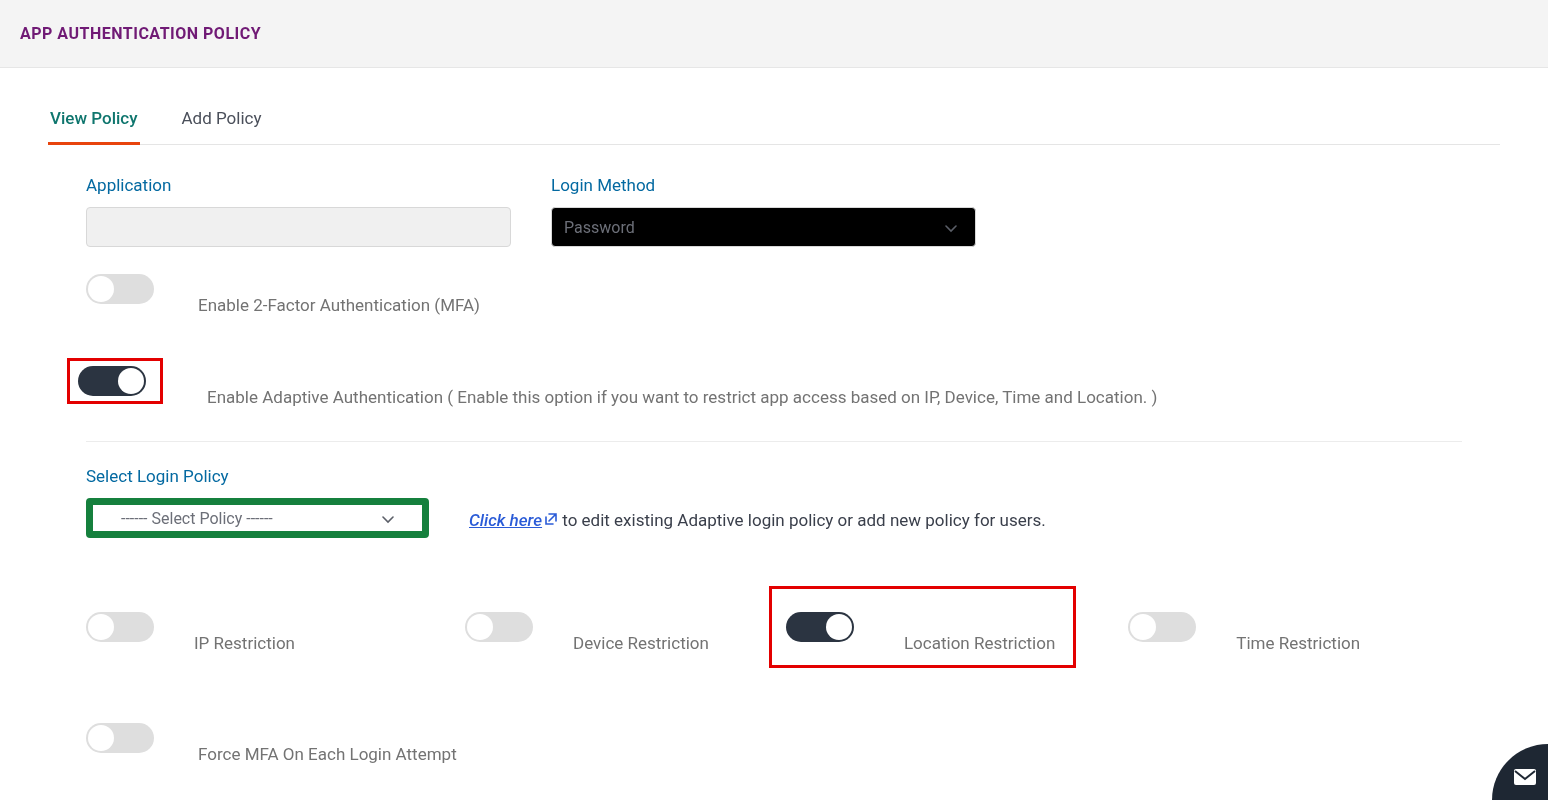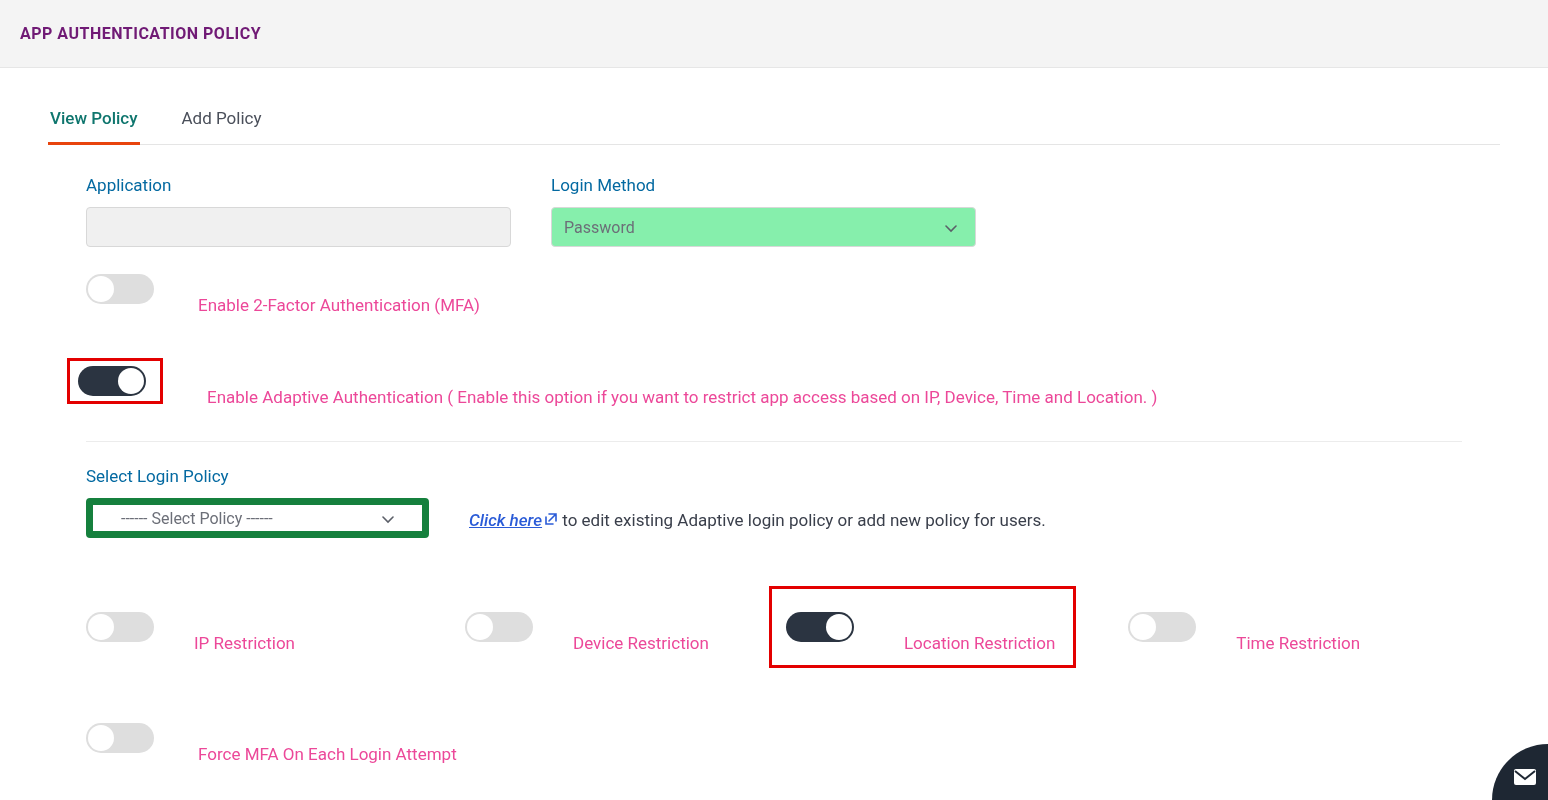--- a/index.html
+++ b/index.html
@@ -73,21 +73,21 @@
     padding: 0 12px;
     font-size: 16px;
   }
   .select-wrap {
     position: relative;
   }
   .select {
     width: 425px;
     height: 40px;
     border: 1px solid #d8d8d8;
-    background: #86efac;
+    background: #000000;
     border-radius: 4px;
     padding: 0 12px;
     font-size: 16px;
     color: #6c6f78;
     display: flex;
     align-items: center;
     justify-content: space-between;
     cursor: pointer;
   }
   .select .caret {
@@ -119,21 +119,21 @@
     top: 2px;
     width: 26px;
     height: 26px;
     border-radius: 50%;
     background: #fff;
   }
   .toggle.off .knob { left: 2px; }
   .toggle.on .knob { right: 2px; }
   .toggle-label {
     font-size: 17px;
-    color: #ec4899;
+    color: #737373;
     margin-top: 32px;
   }
 
   .highlight-red {
     border: 3px solid #e30000;
     padding: 5px 14px 5px 8px;
     display: inline-flex;
     align-items: center;
   }
   .adaptive-row {

